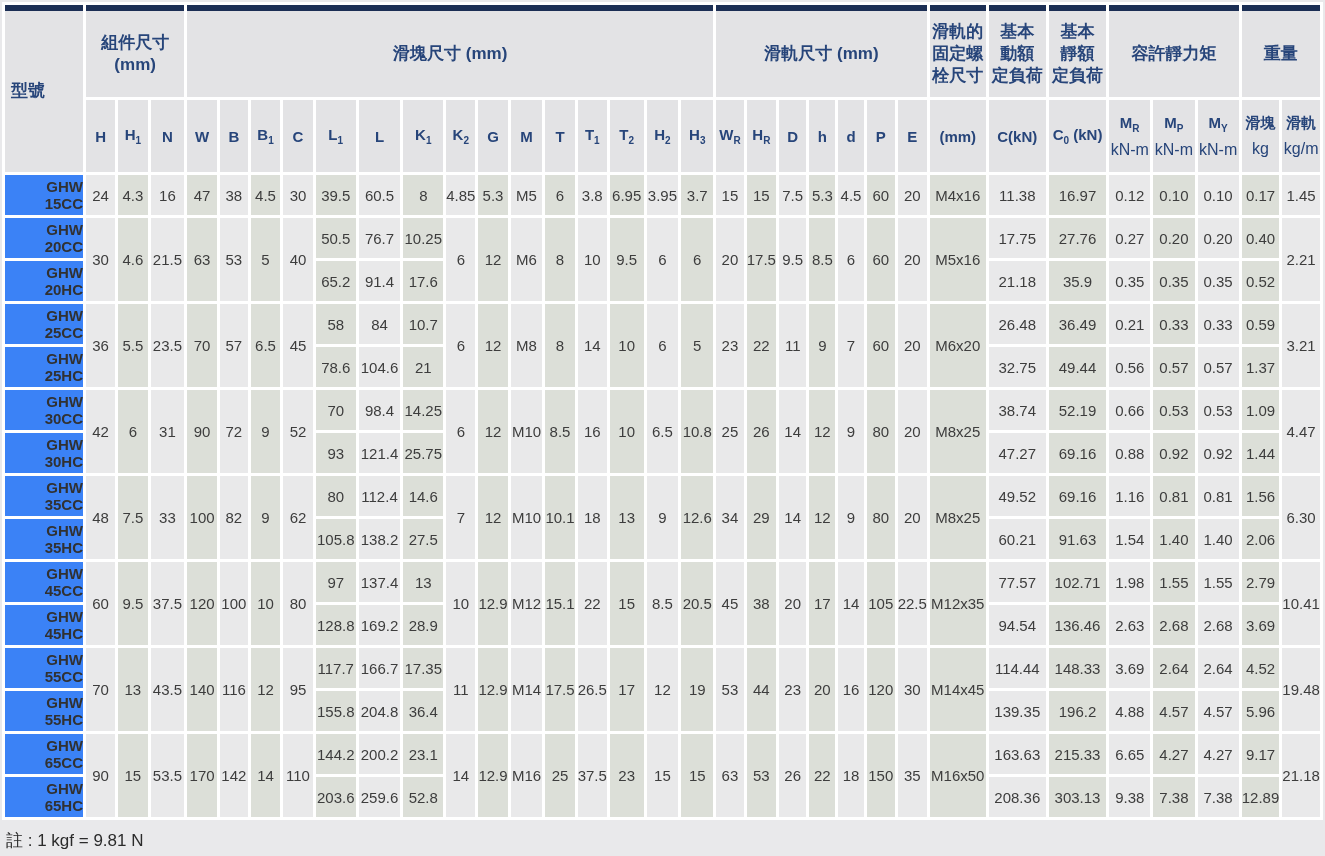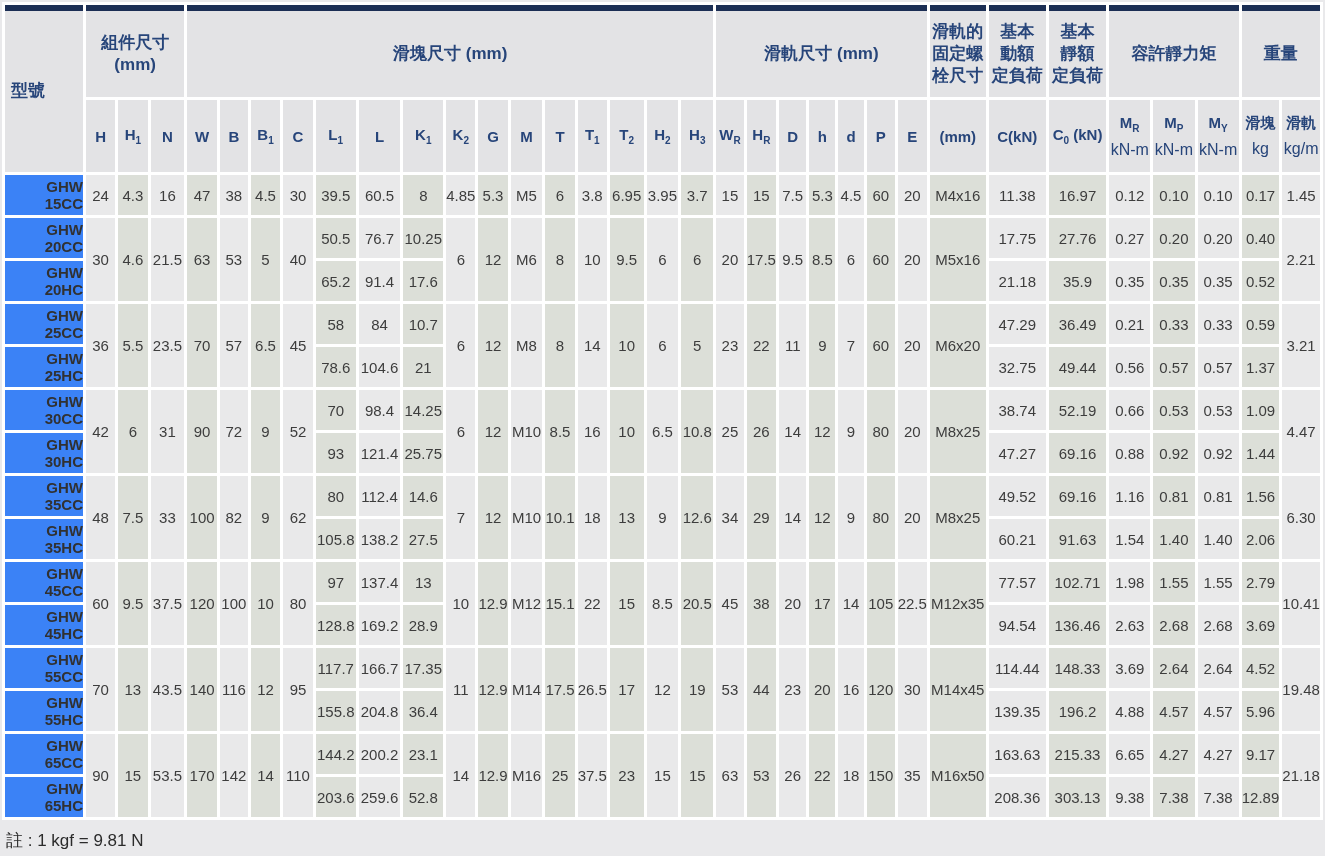--- a/index.html
+++ b/index.html
@@ -292,21 +292,21 @@
           <td rowspan="2" data-name="cell">6</td>
           <td rowspan="2" data-name="cell">5</td>
           <td rowspan="2" data-name="cell">23</td>
           <td rowspan="2" data-name="cell">22</td>
           <td rowspan="2" data-name="cell">11</td>
           <td rowspan="2" data-name="cell">9</td>
           <td rowspan="2" data-name="cell">7</td>
           <td rowspan="2" data-name="cell">60</td>
           <td rowspan="2" data-name="cell">20</td>
           <td rowspan="2" data-name="cell">M6x20</td>
-          <td data-name="cell">47.29</td>
+          <td data-name="cell">26.48</td>
           <td data-name="cell">36.49</td>
           <td data-name="cell">0.21</td>
           <td data-name="cell">0.33</td>
           <td data-name="cell">0.33</td>
           <td data-name="cell">0.59</td>
           <td rowspan="2" data-name="cell">3.21</td>
         </tr>
         <tr data-name="table-row">
           <td class="model" data-name="model-cell">GHW 25HC</td>
           <td data-name="cell">78.6</td>

